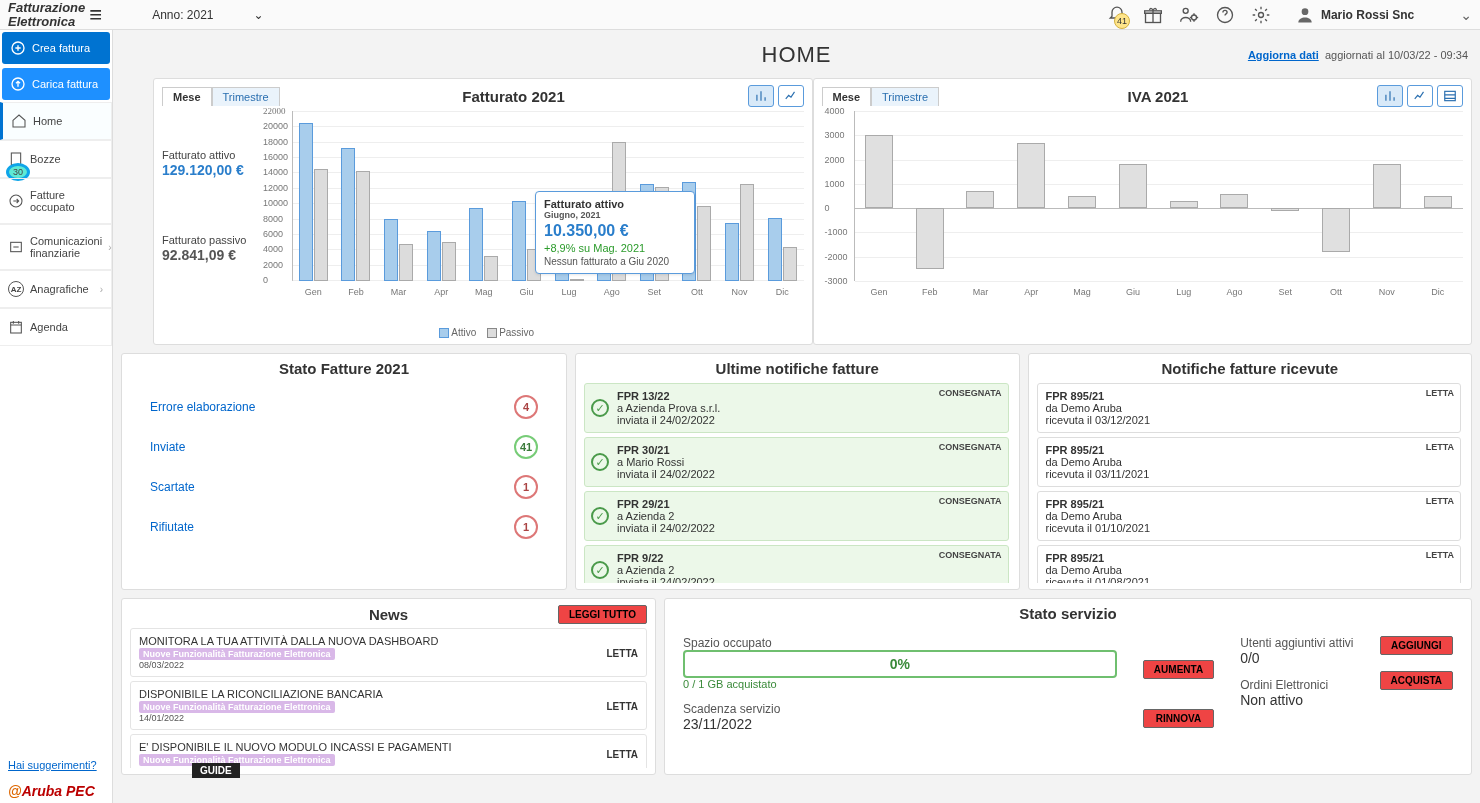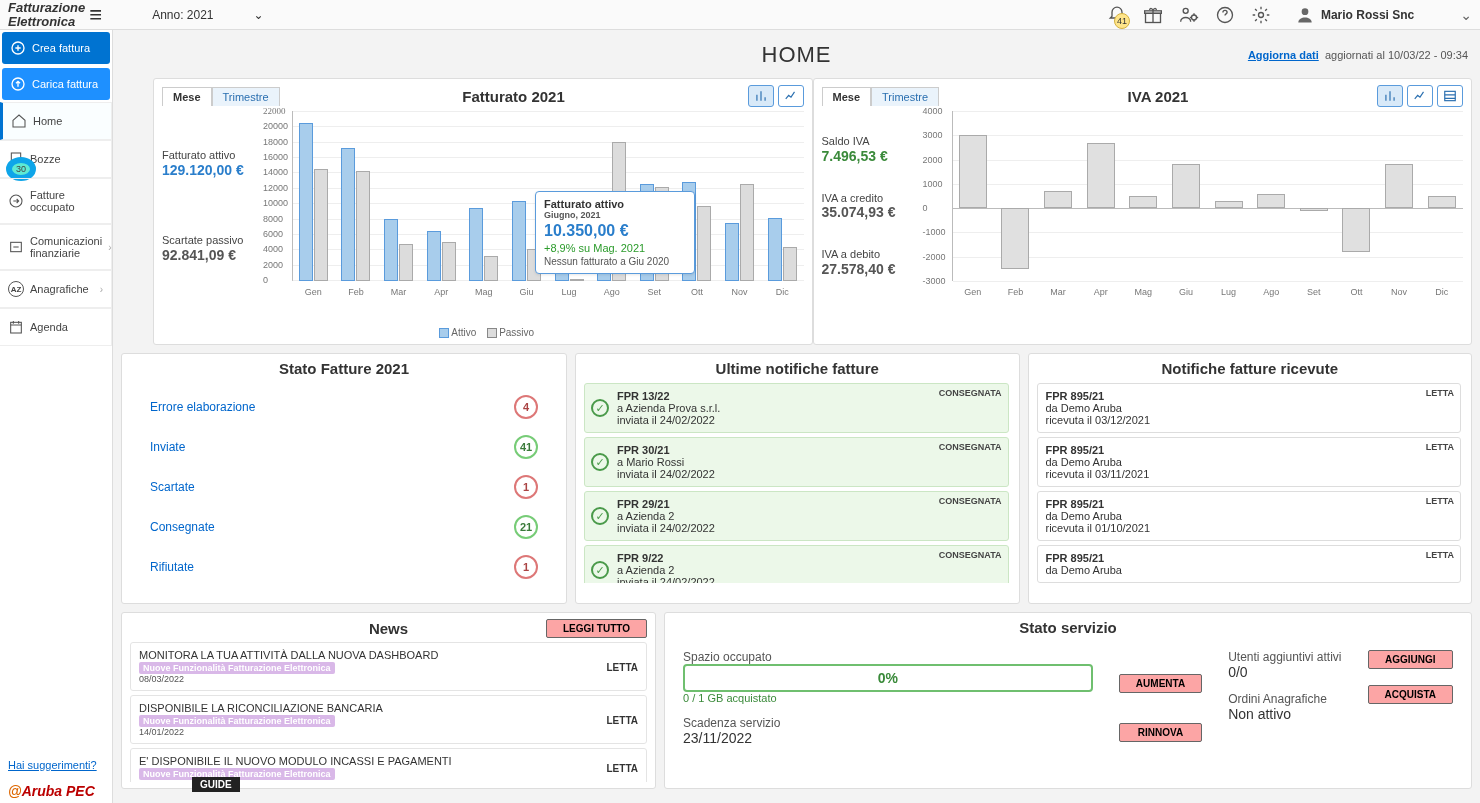--- a/index.html
+++ b/index.html
@@ -15,21 +15,21 @@
 .bell-badge { position: absolute; bottom: -3px; right: -3px; background: #ffe58a; border: 1px solid #d4b040; border-radius: 50%; font-size: 9px; width: 16px; height: 16px; display: flex; align-items: center; justify-content: center; }
 .user { display: flex; align-items: center; gap: 6px; font-weight: bold; margin-left: 8px; }
 .chev { font-size: 14px; color: #666; margin-left: 30px; cursor: pointer; }
 
 .shell { display: flex; height: calc(100% - 30px); }
 .sidebar { width: 113px; background: #fff; border-right: 1px solid #ddd; display: flex; flex-direction: column; }
 .sb-btn { display: flex; align-items: center; gap: 6px; background: #0073d1; color: #fff; padding: 8px; margin: 2px; border-radius: 3px; font-size: 11px; cursor: pointer; }
 .sb-btn.lighter { background: #1e90ff; }
 .sb-item { display: flex; align-items: center; gap: 6px; padding: 10px 8px; border: 1px solid #eee; border-left: none; font-size: 11px; cursor: pointer; position: relative; color: #444; }
 .sb-item.active { border-left: 3px solid #0073d1; background: #fafeff; }
-.sb-badge { position: absolute; bottom: -4px; left: 6px; background: #5eead4; border: 6px solid #0ea5e9; border-radius: 50%; font-size: 9px; padding: 1px 4px; }
+.sb-badge { position: absolute; bottom: -4px; left: 6px; background: #5eead4; border: 3px solid #0ea5e9; border-radius: 50%; font-size: 9px; padding: 1px 4px; }
 .sb-item .chevr { margin-left: auto; color: #aaa; font-size: 10px; }
 .sb-sugg { margin-top: auto; padding: 8px; font-size: 11px; text-decoration: underline; color: #0066cc; cursor: pointer; }
 .sb-logo { padding: 4px 8px; font-style: italic; font-weight: bold; color: #b00; font-size: 14px; }
 .sb-logo .at { color: #d60; }
 
 .main { flex: 1; overflow: auto; padding: 4px 8px; }
 .titlebar { display: flex; align-items: center; justify-content: center; position: relative; padding: 8px 0 4px; }
 .titlebar h1 { font-size: 22px; font-weight: normal; letter-spacing: 1px; }
 .titlebar .tb-right { position: absolute; right: 4px; font-size: 11px; color: #555; }
 .titlebar .tb-right a { font-weight: bold; text-decoration: underline; }
@@ -89,21 +89,21 @@
 .notif-panel { flex: 1; min-width: 0; }
 .notif-list { max-height: 200px; overflow-y: scroll; padding-right: 2px; }
 .notif { border: 1px solid #cbe6c4; background: #ecf8e9; border-radius: 3px; padding: 6px 8px 6px 32px; margin-bottom: 4px; position: relative; font-size: 11px; }
 .notif.plain { background:#fff; border-color:#ddd; }
 .notif .nstat { position: absolute; right: 6px; top: 4px; font-size: 9px; font-weight: bold; color: #444; }
 .notif .nicon { position: absolute; left: 6px; top: 50%; transform: translateY(-50%); width: 18px; height: 18px; border: 2px solid #4a9a4a; border-radius: 50%; color: #4a9a4a; display:flex; align-items:center; justify-content:center; font-size:11px;}
 .notif .nid { font-weight: bold; }
 .news-row { display:flex; gap:8px; margin-top:8px; }
 .news-panel { width: 535px; }
 .news-panel .panel-head { justify-content: center; }
-.btn-out { border: 1px solid #666; background: #fca5a5; padding: 3px 16px; font-size: 10px; font-weight: bold; cursor: pointer; border-radius: 2px; }
+.btn-out { border: 1px solid #666; background: #ef4444; padding: 3px 10px; font-size: 10px; font-weight: bold; cursor: pointer; border-radius: 2px; }
 .news-list { max-height: 140px; overflow-y: scroll; }
 .news-item { border: 1px solid #e4e4e4; border-radius: 3px; padding: 6px 8px; margin-bottom: 4px; position: relative; font-size: 11px; }
 .news-item .nstat { position: absolute; right: 8px; top: 50%; transform: translateY(-50%); font-size: 10px; font-weight: bold; }
 .news-tag { display: inline-block; background: #d9b8e8; color: #fff; font-size: 9px; padding: 1px 4px; border-radius: 2px; font-weight: bold; }
 .news-date { font-size: 9px; color: #555; }
 .guide { position:absolute; bottom:-4px; left:70px; background:#222; color:#fff; font-size:10px; padding:2px 8px; font-weight:bold; }
 
 .serv-panel { flex: 1; }
 .serv-grid { display: grid; grid-template-columns: 1fr auto auto auto; gap: 10px 26px; padding: 6px 10px; align-items: start; }
 .serv-label { font-size: 12px; color: #555; }
@@ -253,21 +253,21 @@
               </div>
           </div>
         </div>
         <div class="chart-wrap">
           <div class="chart-kpis">
             <div>
               <div class="kpi-label">Fatturato attivo</div>
               <div class="kpi-val blue">129.120,00 €</div>
             </div>
             <div>
-              <div class="kpi-label">Scartate passivo</div>
+              <div class="kpi-label">Fatturato passivo</div>
               <div class="kpi-val grey">92.841,09 €</div>
             </div>
           </div>
           <div class="chart-area">
             <div class="grid" id="fatt-grid">
                 <div class="gline" style="top: 100%;"></div>
                 <div class="glabel" style="top: 100%;">0</div>
                 <div class="gline" style="top: 90.9091%;"></div>
                 <div class="glabel" style="top: 90.9091%;">2000</div>
                 <div class="gline" style="top: 81.8182%;"></div>
@@ -388,34 +388,20 @@
               </div>
             <div class="icon-btn">
                 <svg width="14" height="14" viewBox="0 0 24 24" fill="none" stroke="currentColor" stroke-width="2">
                   <rect x="3" y="4" width="18" height="16"></rect>
                   <path d="M3 10h18M3 16h18"></path>
                 </svg>
               </div>
           </div>
         </div>
         <div class="chart-wrap">
-          <div class="chart-kpis">
-            <div>
-                <div class="kpi-label">Saldo IVA</div>
-                <div class="kpi-val green">7.496,53 €</div>
-              </div>
-            <div>
-                <div class="kpi-label">IVA a credito</div>
-                <div class="kpi-val grey">35.074,93 €</div>
-              </div>
-            <div>
-                <div class="kpi-label">IVA a debito</div>
-                <div class="kpi-val grey">27.578,40 €</div>
-              </div>
-          </div>
           <div class="chart-area iva-chart">
             <div class="grid" id="iva-grid">
                 <div class="gline" style="top: 100%;"></div>
                 <div class="glabel" style="top: 100%;">-3000</div>
                 <div class="gline" style="top: 85.7143%;"></div>
                 <div class="glabel" style="top: 85.7143%;">-2000</div>
                 <div class="gline" style="top: 71.4286%;"></div>
                 <div class="glabel" style="top: 71.4286%;">-1000</div>
                 <div class="gline" style="top: 57.1429%;"></div>
                 <div class="glabel" style="top: 57.1429%;">0</div>
@@ -494,24 +480,20 @@
             </div>
             <div class="stato-item">
               <a>Inviate</a>
               <span class="cnt-badge green">41</span>
             </div>
             <div class="stato-item">
               <a>Scartate</a>
               <span class="cnt-badge red">1</span>
             </div>
             <div class="stato-item">
-              <a>Consegnate</a>
-              <span class="cnt-badge green">21</span>
-            </div>
-            <div class="stato-item">
               <a>Rifiutate</a>
               <span class="cnt-badge red">1</span>
             </div>
           </div>
       </div>
       <div class="panel notif-panel">
         <div class="panel-title" style="text-align:center;margin-bottom:6px">Ultime notifiche fatture</div>
         <div class="notif-list" id="notif-sent">
             <div class="notif">
               <div class="nicon">✓</div>
@@ -561,20 +543,21 @@
             <div class="notif plain" style="padding-left: 8px;">
               <div class="nstat">LETTA</div>
               <div class="nid">FPR 895/21</div>
               <div>da Demo Aruba</div>
               <div>ricevuta il 01/10/2021</div>
             </div>
             <div class="notif plain" style="padding-left: 8px;">
               <div class="nstat">LETTA</div>
               <div class="nid">FPR 895/21</div>
               <div>da Demo Aruba</div>
+              <div>ricevuta il 01/08/2021</div>
             </div>
           </div>
       </div>
     </div>
 
     <div class="news-row">
       <div class="panel news-panel" style="position:relative">
         <div class="panel-head">
           <div style="flex:1"></div>
           <div class="panel-title" style="flex:0">News</div>
@@ -602,21 +585,21 @@
             </div>
           </div>
           <div style="display:flex;flex-direction:column;gap:30px;padding-top:24px">
             <button class="btn-out">AUMENTA</button>
             <button class="btn-out">RINNOVA</button>
           </div>
           <div>
             <div class="serv-label">Utenti aggiuntivi attivi</div>
             <div class="serv-val">0/0</div>
             <div style="margin-top:12px">
-              <div class="serv-label">Ordini Anagrafiche</div>
+              <div class="serv-label">Ordini Elettronici</div>
               <div class="serv-val">Non attivo</div>
             </div>
           </div>
           <div style="display:flex;flex-direction:column;gap:16px">
             <button class="btn-out">AGGIUNGI</button>
             <button class="btn-out">ACQUISTA</button>
           </div>
         </div>
       </div>
     </div>

